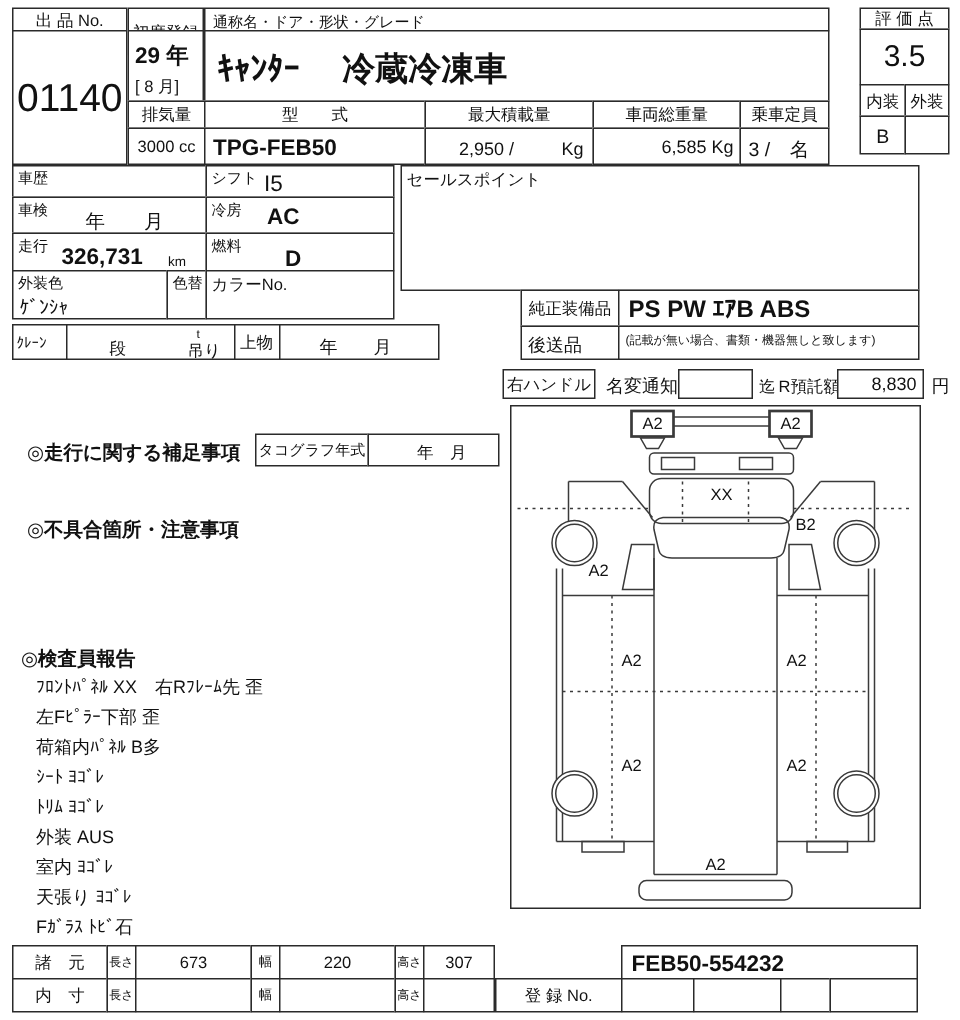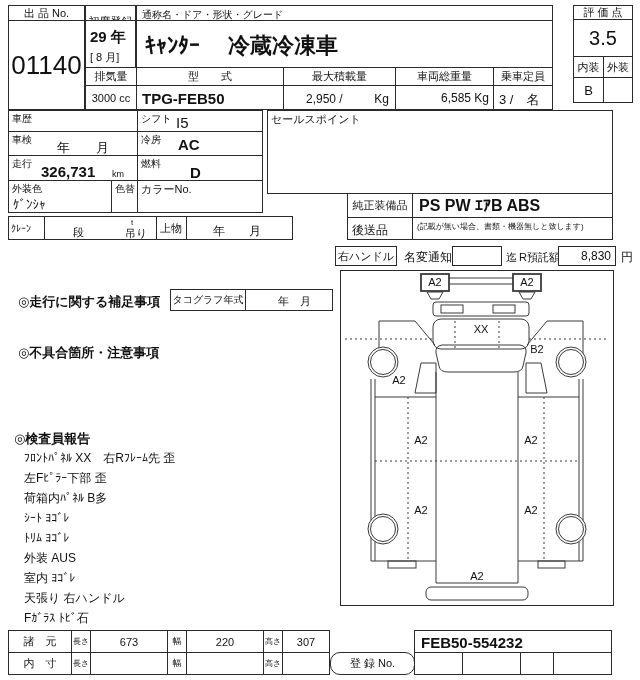--- a/index.html
+++ b/index.html
@@ -150,21 +150,21 @@
 
   <div class="abs big" style="left:14px;top:430px;font-size:13px;">◎検査員報告</div>
   <div class="abs" style="left:24px;top:448px;font-size:12px;line-height:20px;white-space:nowrap;">
     <div>ﾌﾛﾝﾄﾊﾟﾈﾙ XX　右Rﾌﾚｰﾑ先 歪</div>
     <div>左Fﾋﾟﾗｰ下部 歪</div>
     <div>荷箱内ﾊﾟﾈﾙ B多</div>
     <div>ｼｰﾄ ﾖｺﾞﾚ</div>
     <div>ﾄﾘﾑ ﾖｺﾞﾚ</div>
     <div>外装 AUS</div>
     <div>室内 ﾖｺﾞﾚ</div>
-    <div>天張り 右ハンドル</div>
+    <div>天張り ﾖｺﾞﾚ</div>
     <div>Fｶﾞﾗｽ ﾄﾋﾞ石</div>
     <div>ﾊﾝﾄﾞﾙｸﾞﾘｯﾌﾟ ｽﾚ</div>
   </div>
 
   <div class="bx" style="left:340px;top:270px;width:274px;height:336px;">
     <svg width="272" height="334" viewBox="0 0 272 334">
       <g fill="none" stroke="#3a3a3a" stroke-width="1">
 
         <rect x="80" y="3" width="28" height="17" stroke-width="1.8"></rect>
         <rect x="172" y="3" width="28" height="17" stroke-width="1.8"></rect>
@@ -252,19 +252,19 @@
   <div class="bx ctr vstack" style="left:71px;top:652px;width:20px;height:23px;">長さ</div>
   <div class="bx" style="left:90px;top:652px;width:78px;height:23px;"></div>
   <div class="bx ctr" style="left:167px;top:652px;width:20px;height:23px;font-size:9px;">幅</div>
   <div class="bx" style="left:186px;top:652px;width:78px;height:23px;"></div>
   <div class="bx ctr vstack" style="left:263px;top:652px;width:20px;height:23px;">高さ</div>
   <div class="bx" style="left:282px;top:652px;width:48px;height:23px;"></div>
 
   <div class="bx" style="left:414px;top:630px;width:198px;height:23px;">
     <span class="abs big" style="left:6px;top:3px;font-size:15px;">FEB50-554232</span>
   </div>
-  <div class="bx hdr" style="left:330px;top:652px;width:85px;height:23px;border-radius:10px;">登 録 No.</div>
+  <div class="bx hdr" style="left:330px;top:652px;width:85px;height:23px;">登 録 No.</div>
   <div class="bx" style="left:414px;top:652px;width:49px;height:23px;"></div>
   <div class="bx" style="left:462px;top:652px;width:59px;height:23px;"></div>
   <div class="bx" style="left:520px;top:652px;width:34px;height:23px;"></div>
   <div class="bx" style="left:553px;top:652px;width:59px;height:23px;"></div>
 
 </div>
 
 </body></html>

